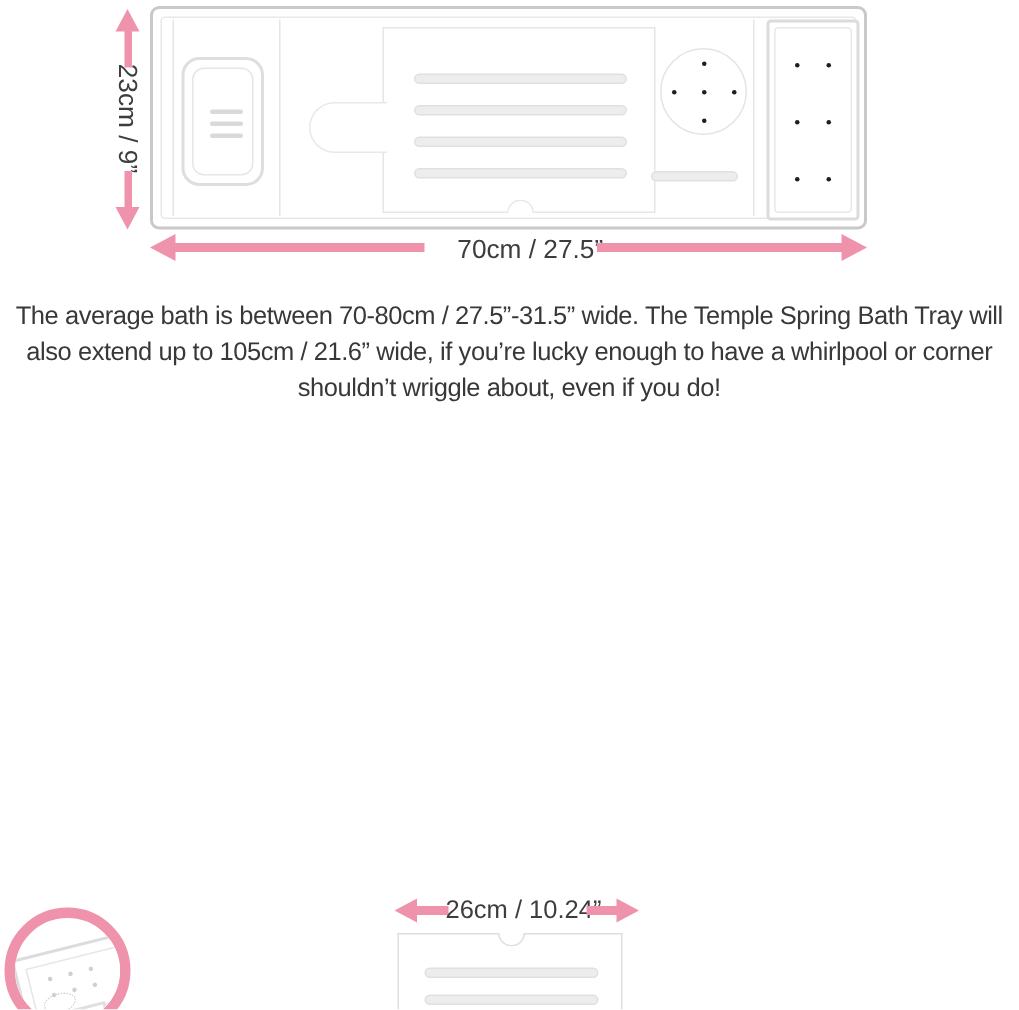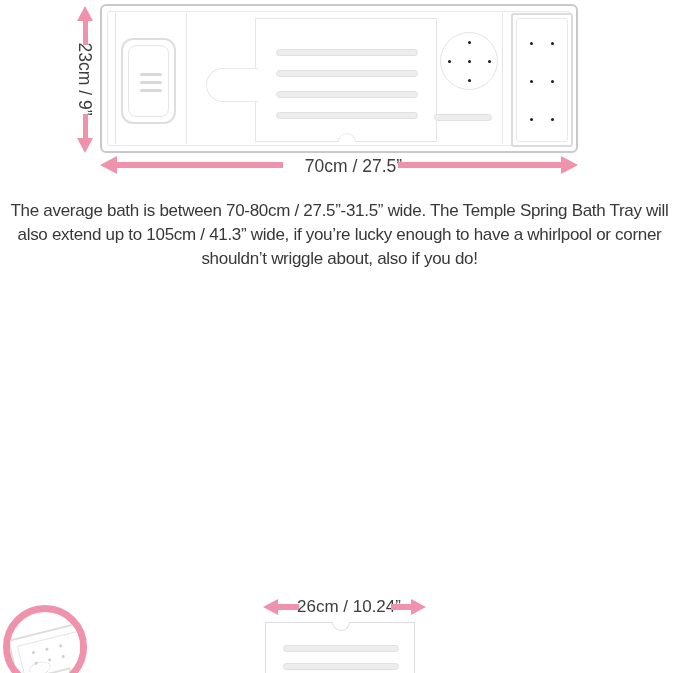--- a/index.html
+++ b/index.html
@@ -76,22 +76,22 @@
 
     <div class="abs head-left" style="left:100px;top:156px;"></div>
     <div class="abs shaft-h" style="left:115px;top:162px;width:168px;"></div>
     <div class="abs dim-label" style="left:296px;top:156px;width:115px;">70cm / 27.5”</div>
     <div class="abs shaft-h" style="left:398px;top:162px;width:164px;"></div>
     <div class="abs head-right" style="left:561px;top:156px;"></div>
   </div>
 
   <div class="abs" style="left:0;top:199px;width:679px;">
     <div class="para-line">The average bath is between 70-80cm / 27.5”-31.5” wide. The Temple Spring Bath Tray will</div>
-    <div class="para-line">also extend up to 105cm / 41.3” wide, if you’re lucky enough to have a whirlpool or corner</div>
-    <div class="para-line">shouldn’t wriggle about, also if you do!</div>
+    <div class="para-line">also extend up to 105cm / 21.6” wide, if you’re lucky enough to have a whirlpool or corner</div>
+    <div class="para-line">shouldn’t wriggle about, even if you do!</div>
   </div>
 
   <div class="abs" style="left:0;top:295px;width:679px;height:265px;">
 
     <div class="abs head-left" style="left:262px;top:303px;transform:scale(0.88);"></div>
     <div class="abs shaft-h" style="left:277px;top:309px;width:22px;"></div>
     <div class="abs dim-label" style="left:297px;top:302px;width:96px;font-size:17px;">26cm / 10.24”</div>
     <div class="abs shaft-h" style="left:391px;top:309px;width:22px;"></div>
     <div class="abs head-right" style="left:410px;top:303px;transform:scale(0.88);"></div>
 

